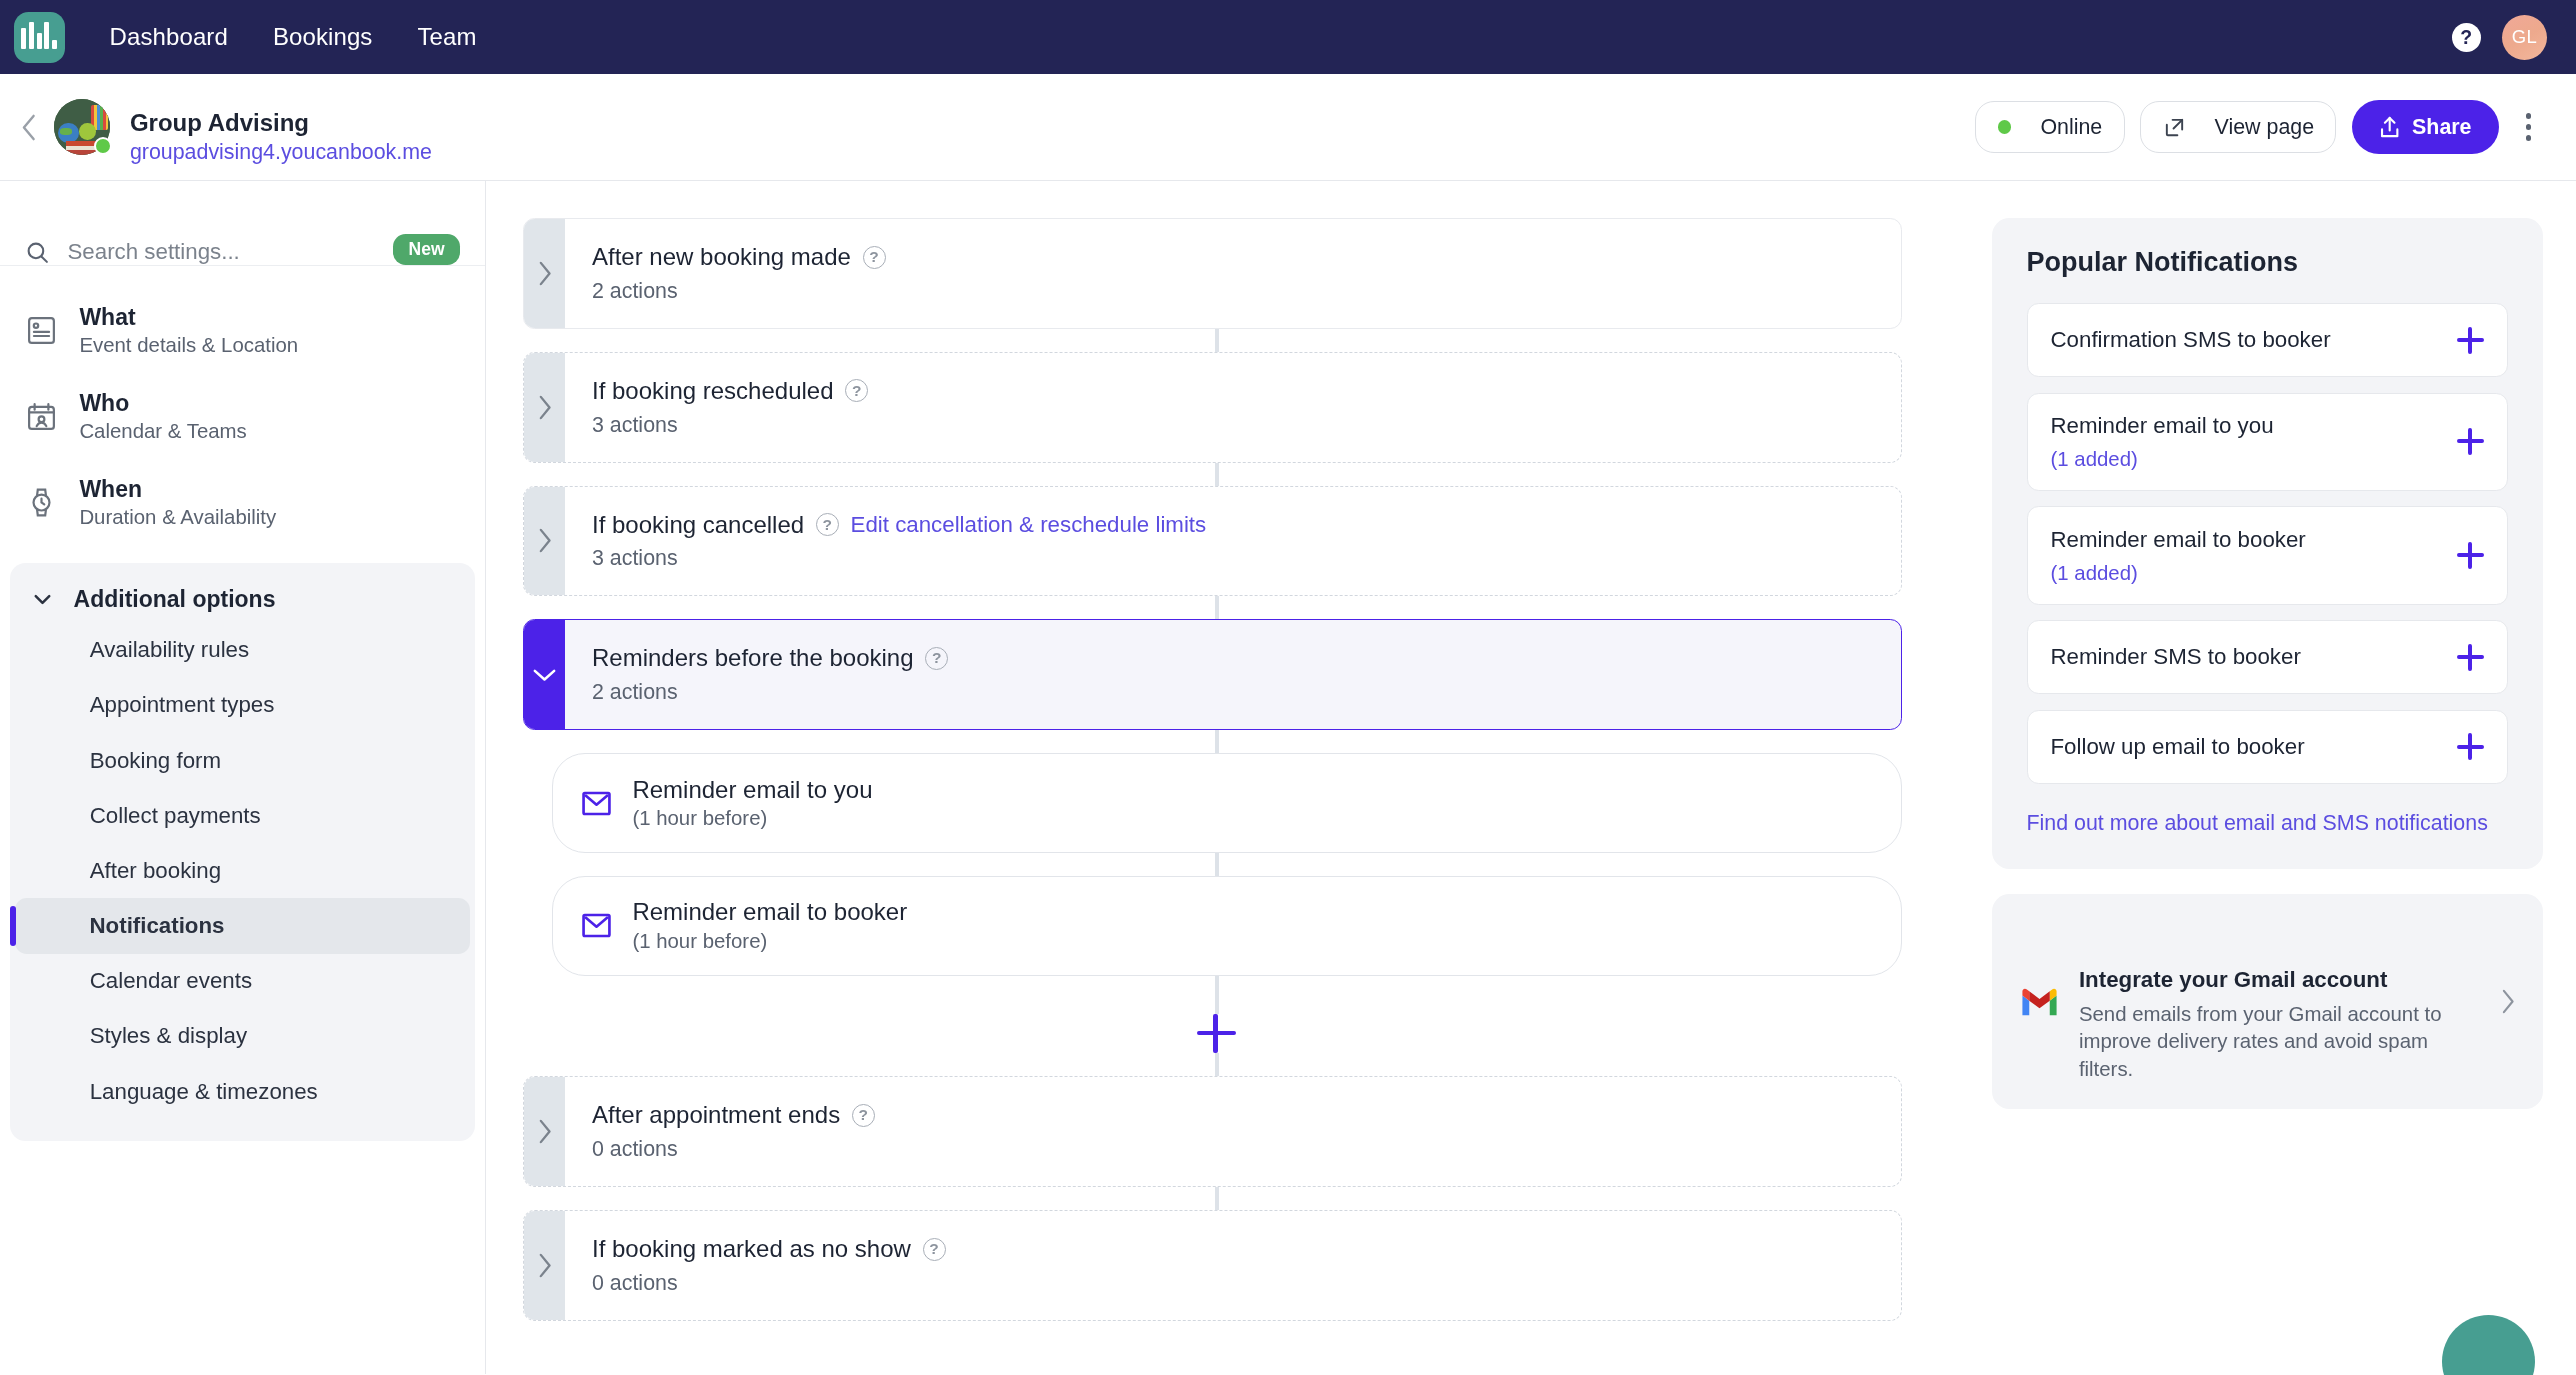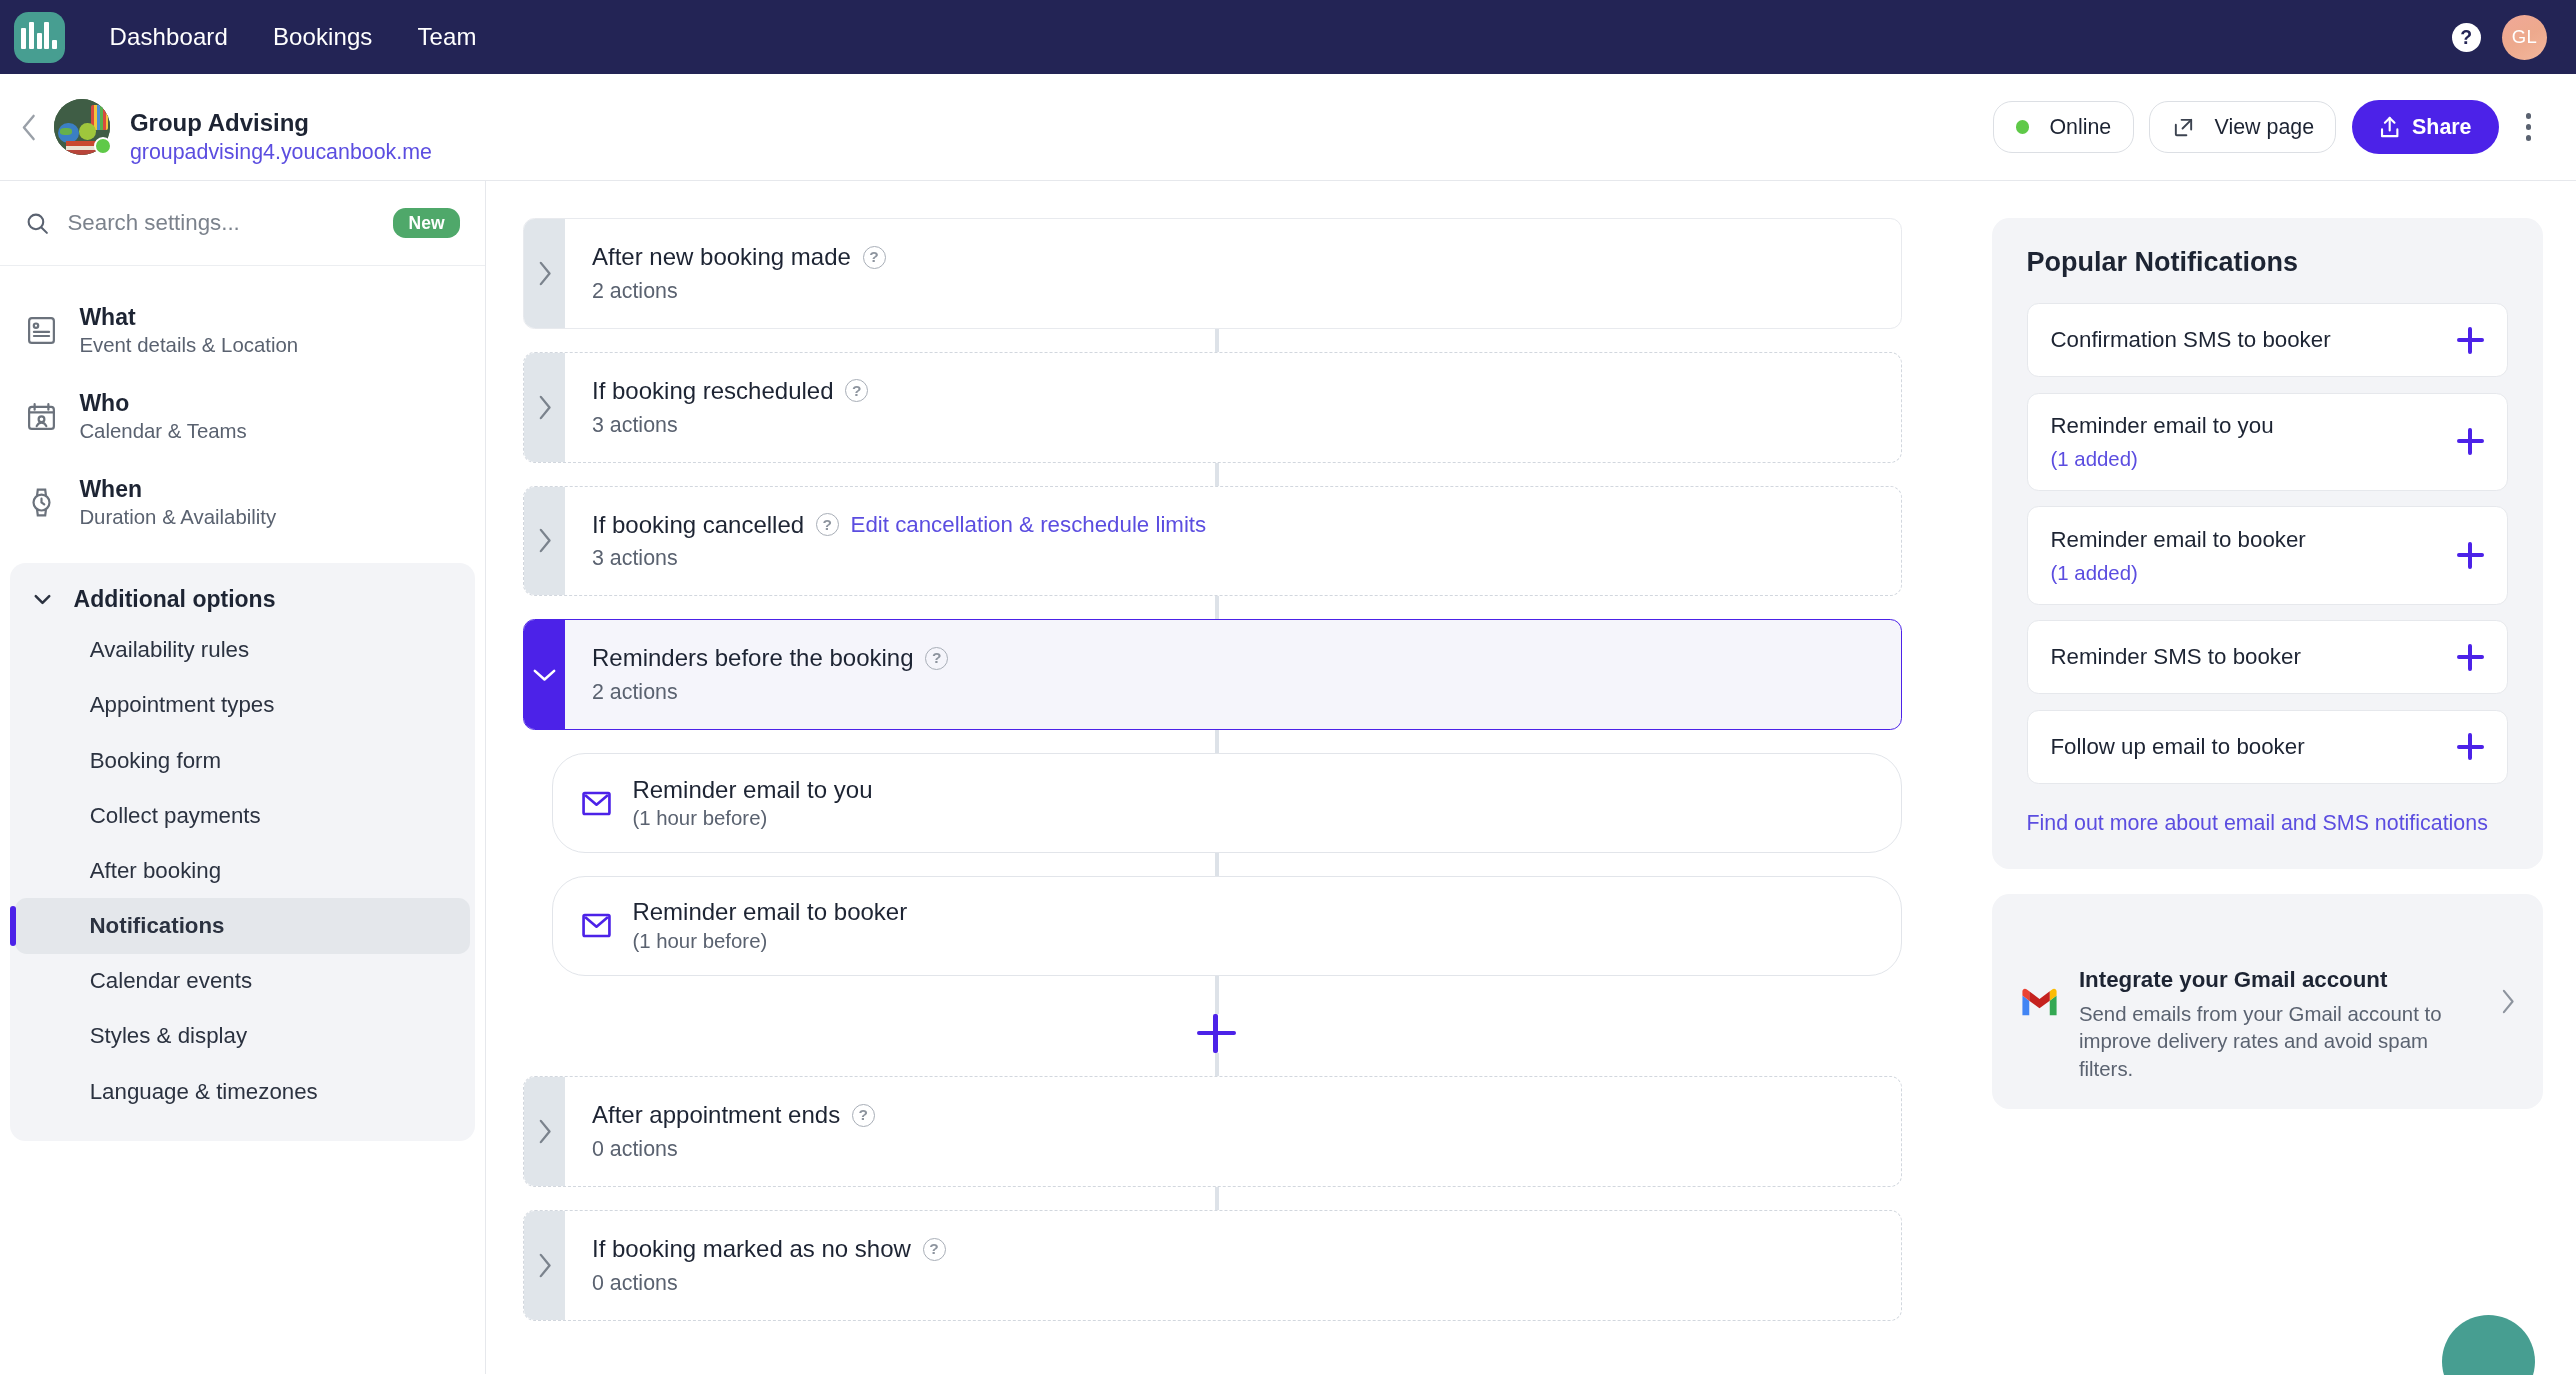--- a/index.html
+++ b/index.html
@@ -95,21 +95,21 @@
     position: absolute; right: -1.9px; bottom: 0;
     width: 18.5px; height: 18.5px; border-radius: 50%;
     background: #5fc948; border: 2.4px solid #ffffff;
   }
   .ev-text { display: flex; flex-direction: column; gap: 3.9px; }
   .ev-title { font-size: 24px; font-weight: bold; color: #1d2433; margin-top: 20px; }
   .ev-url { font-size: 21.4px; color: #5b4de0; cursor: pointer; text-decoration: none; }
   .sub-right { margin-left: auto; display: flex; align-items: center; gap: 15.5px; }
   .pill-btn {
     height: 52px; border: 1px solid #dcdfe4; border-radius: 19px;
-    background: #ffffff; display: flex; align-items: center; gap: 20px;
+    background: #ffffff; display: flex; align-items: center; gap: 29px;
     padding: 0 21.4px; font-size: 21.4px; color: #1d2433; cursor: pointer;
   }
   .status-dot { width: 13.6px; height: 13.6px; border-radius: 50%; background: #5fc948; }
   .share-btn {
     height: 54px; border-radius: 27px; background: #4c22e8; border: none;
     color: #ffffff; font-size: 21.4px; font-weight: bold;
     display: flex; align-items: center; gap: 11.7px; padding: 0 27px; cursor: pointer;
   }
   .kebab {
     width: 29px; height: 43px; display: flex; flex-direction: column;
@@ -120,21 +120,21 @@
   
   .body-wrap { display: flex; height: calc(1375px - 74px - 108px); }
 
   
   .sidebar {
     width: 486px; flex: none; background: #ffffff;
     border-right: 1px solid #e6e8ec;
     display: flex; flex-direction: column;
   }
   .search-row {
-    height: 85px; display: flex; align-items: center; gap: 17.5px;
+    height: 85px; display: flex; align-items: flex-end; gap: 17.5px;
     padding: 0 25px 0 25px; border-bottom: 1px solid #eceef1;
   }
   .search-input {
     border: none; outline: none; background: transparent;
     font-size: 22.3px; color: #5a6270; flex: 1;
     font-family: "Liberation Sans", sans-serif;
   }
   .search-input::placeholder { color: #7b828c; }
   .badge-new {
     background: #4fa86a; color: #ffffff; font-size: 17.5px; font-weight: bold;

